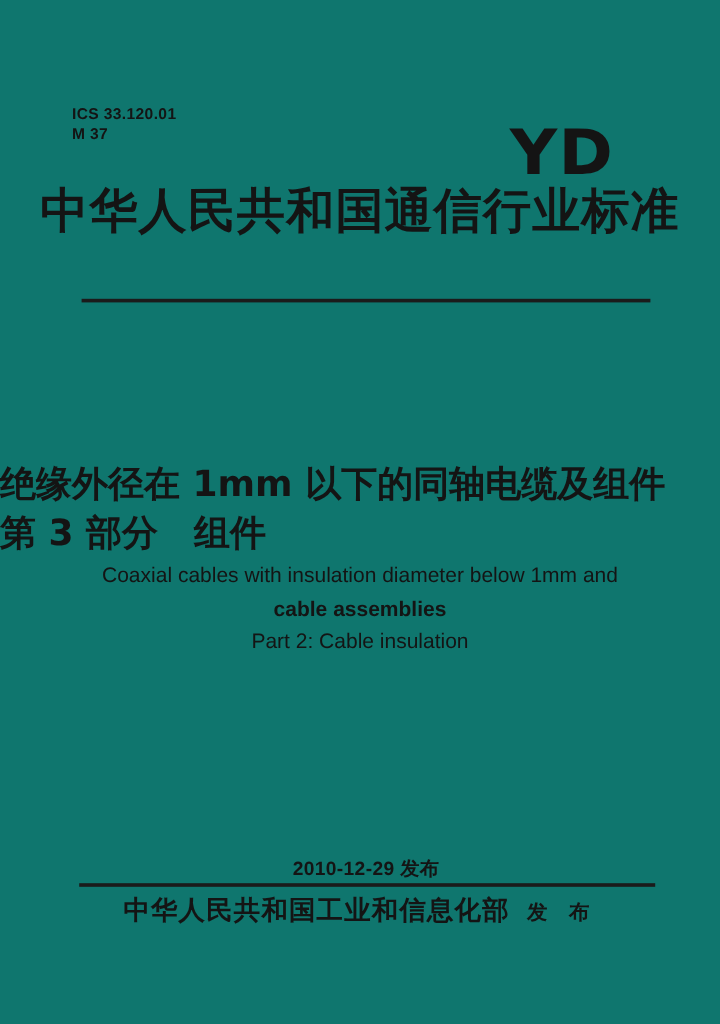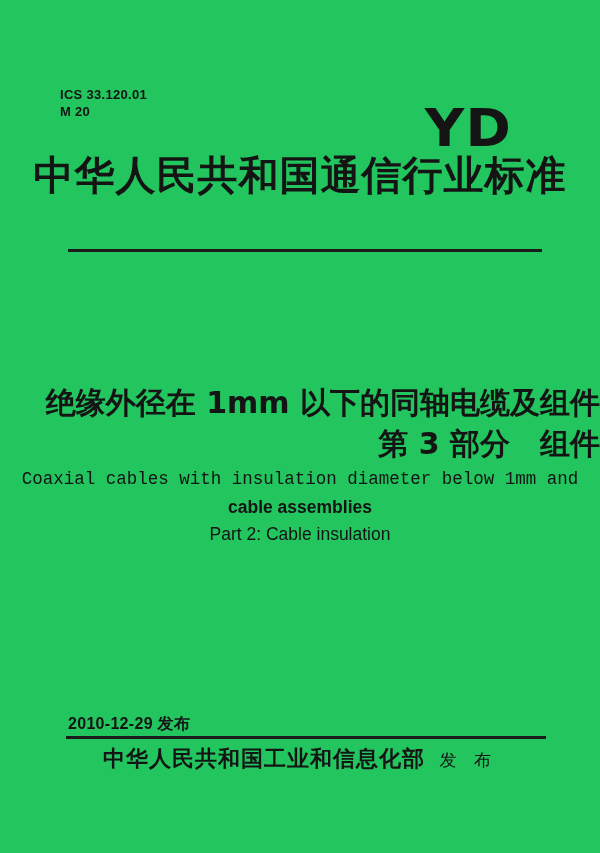--- a/index.html
+++ b/index.html
@@ -2,21 +2,21 @@
 <html><head>
 <meta charset="utf-8">
 <style>
   * { margin: 0; padding: 0; box-sizing: border-box; }
   html, body { background: #e8e8e6; }
   .page {
     position: relative;
     width: 600px;
     height: 853px;
     margin: 0 auto;
-    background: #22c55e;
+    background: #0f766e;
     color: #141414;
     font-family: "Liberation Sans", sans-serif;
     overflow: hidden;
   }
   .meta {
     position: absolute;
     left: 60px;
     top: 86px;
     font-size: 13px;
     font-weight: bold;
@@ -58,47 +58,47 @@
     position: absolute;
     height: 3px;
     background: #1b1b1b;
   }
   .rule-top { left: 68px; right: 58px; top: 249px; }
   .rule-bottom { left: 66px; right: 54px; top: 736px; }
   .title-cn {
     position: absolute;
     left: 0;
     right: 0;
-    text-align: right;
+    text-align: left;
     font-size: 30px;
     font-weight: bold;
     white-space: nowrap;
     font-family: "DejaVu Sans", "Liberation Sans", sans-serif;
   }
   .title-cn-1 { top: 383px; }
   .title-cn-2 { top: 424px; }
   .title-en {
     position: absolute;
     left: 0;
     right: 0;
     text-align: center;
     font-size: 17.5px;
     font-weight: normal;
     white-space: nowrap;
   }
-  .title-en-1 { top: 469px; font-family: Liberation Mono, monospace; }
+  .title-en-1 { top: 469px; }
   .title-en-2 { top: 497px; font-weight: bold; }
   .title-en-3 { top: 524px; }
   .dates-row {
     position: absolute;
     left: 68px;
     right: 58px;
     top: 714px;
     display: flex;
-    justify-content: space-between;
+    justify-content: center;
     font-size: 16px;
     font-weight: bold;
     letter-spacing: 0.3px;
   }
   .publisher-line {
     position: absolute;
     left: 0;
     right: 0;
     top: 744px;
     text-align: center;
@@ -106,33 +106,33 @@
   }
   .publisher-name {
     font-family: "Liberation Serif", "DejaVu Serif", serif;
     font-size: 22px;
     font-weight: bold;
     letter-spacing: 1px;
   }
   .publisher-action {
     font-family: "DejaVu Sans", "Liberation Sans", sans-serif;
     font-size: 17px;
-    font-weight: normal;
+    font-weight: bold;
     letter-spacing: 6px;
     margin-left: 10px;
   }
 </style>
 </head>
 <body>
 
 <div class="page">
 
   <div class="meta">
     <div>ICS 33.120.01</div>
-    <div>M 20</div>
+    <div>M 37</div>
   </div>
 
   <div class="logo">YD</div>
 
   <div class="org-title">中华人民共和国通信行业标准</div>
 
 
   <div class="rule rule-top"></div>
 
   <div class="title-cn title-cn-1">绝缘外径在 1mm 以下的同轴电缆及组件</div>

